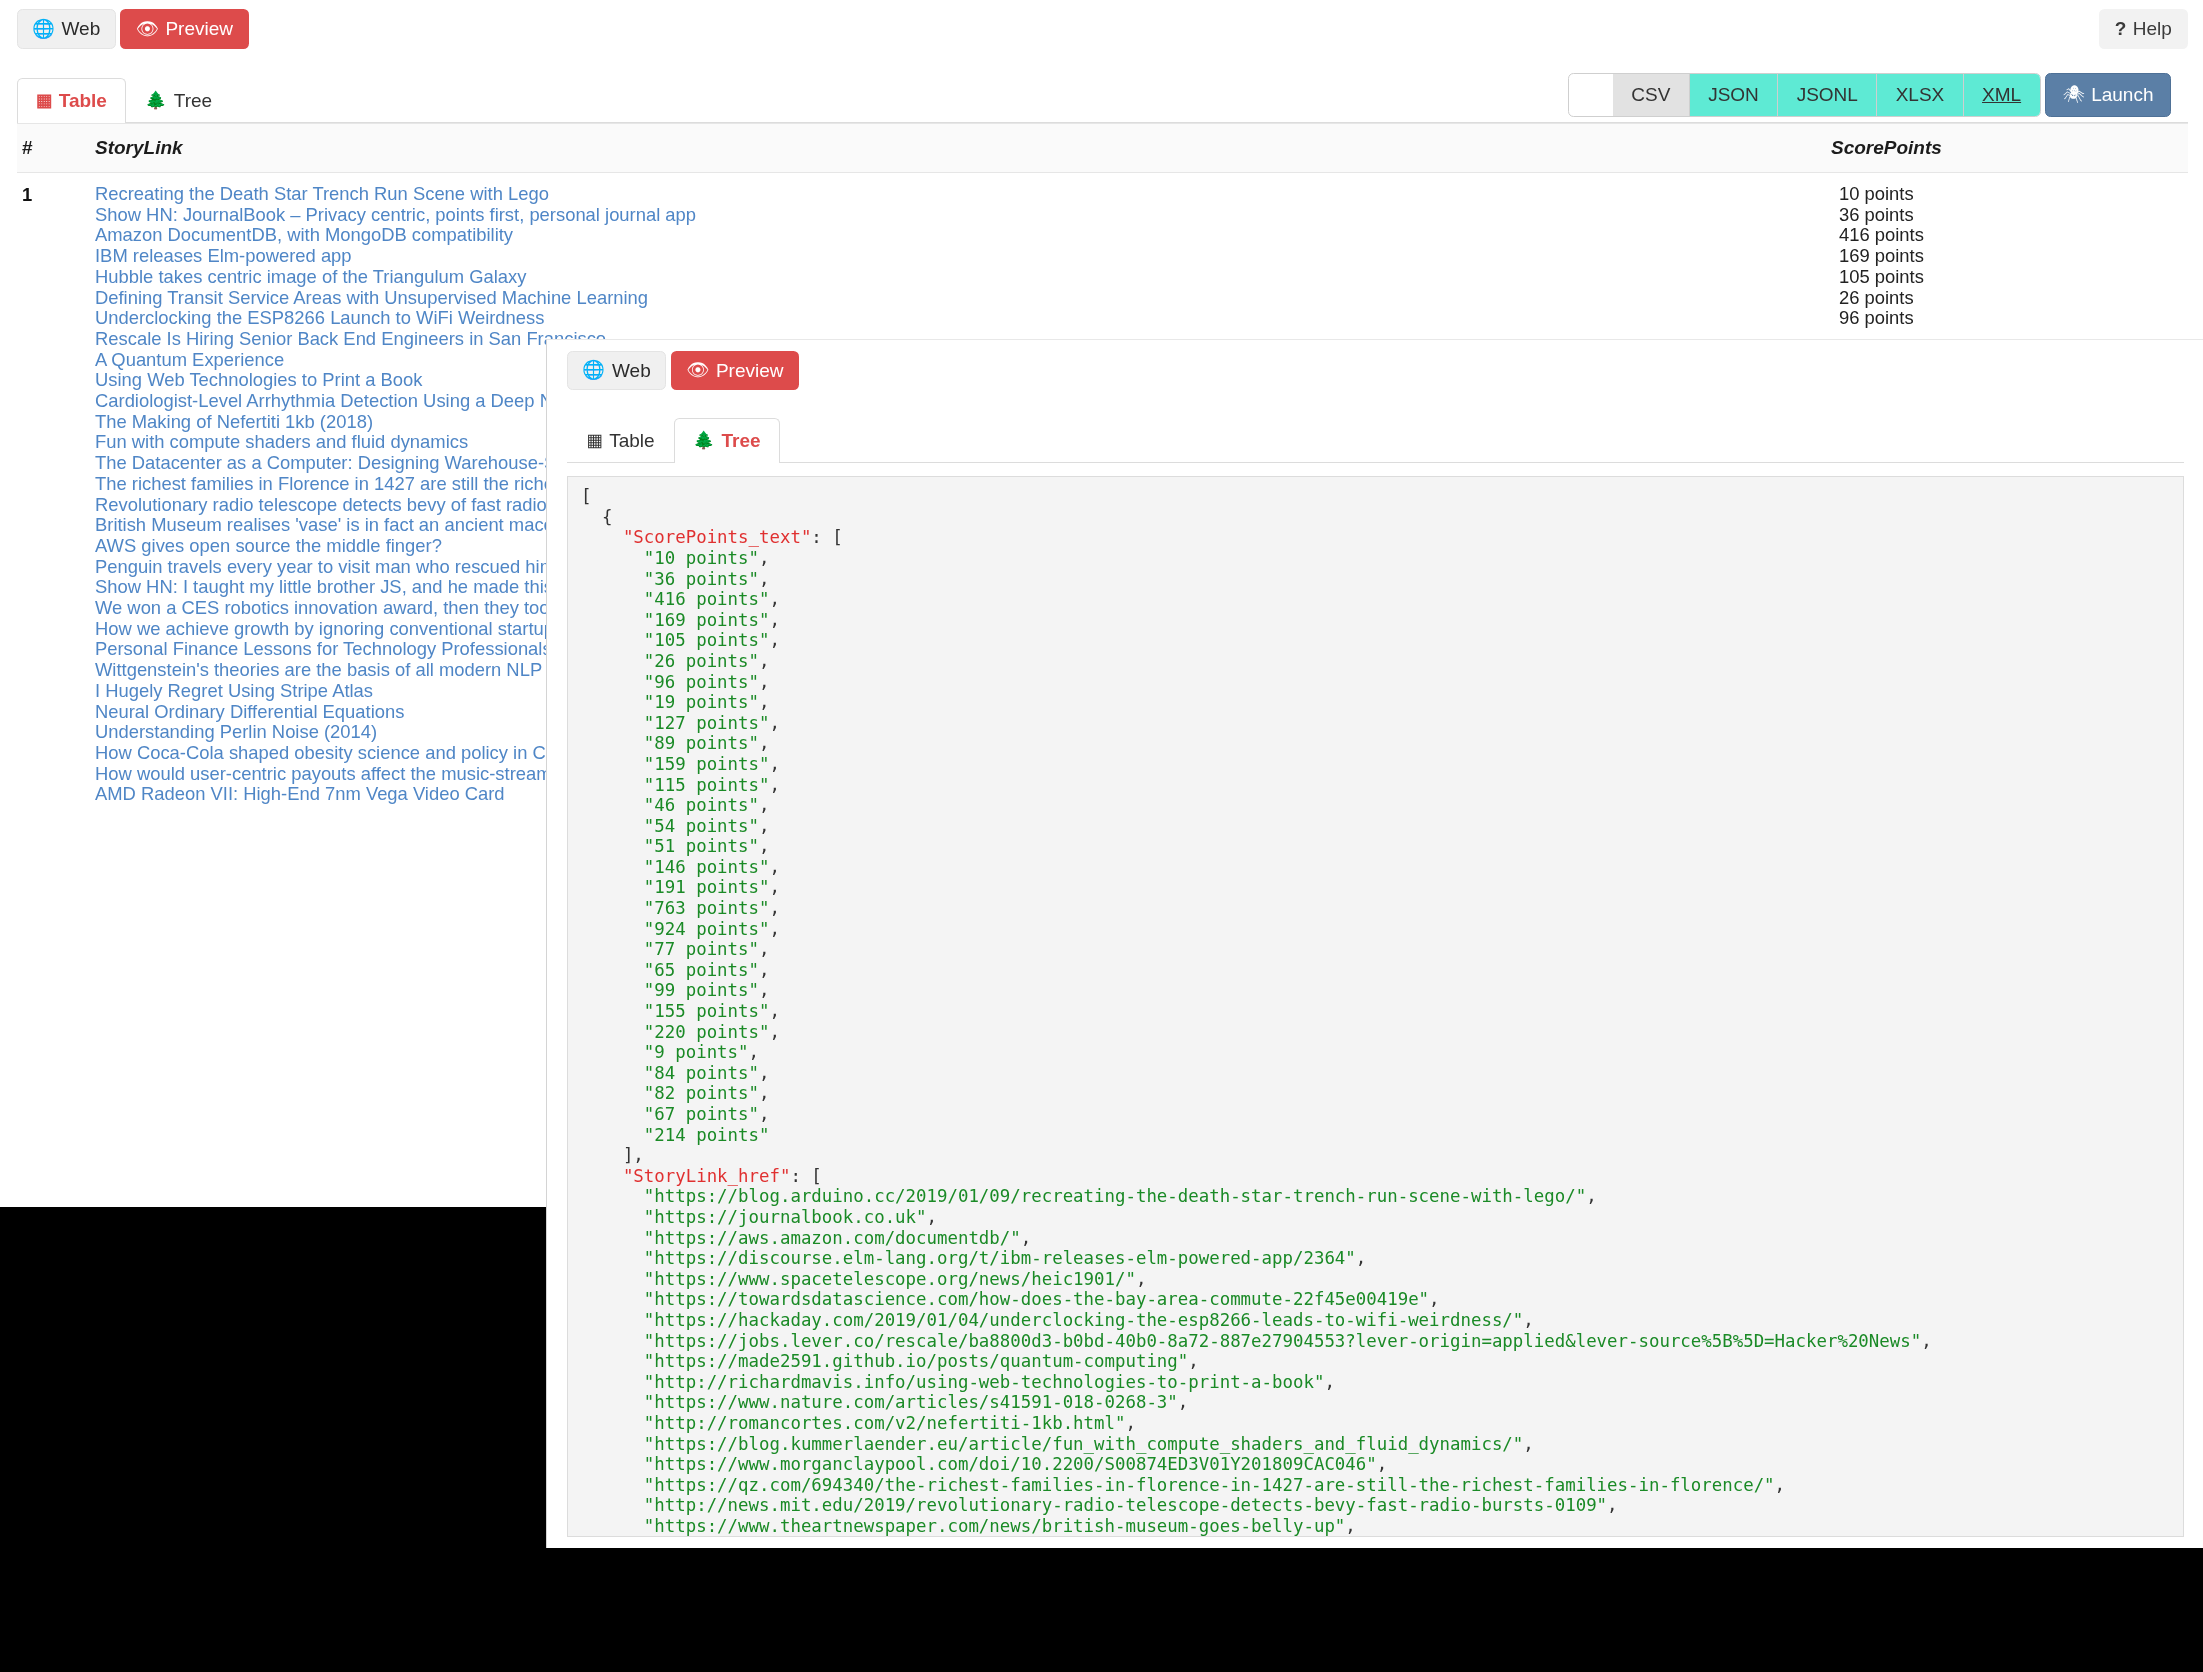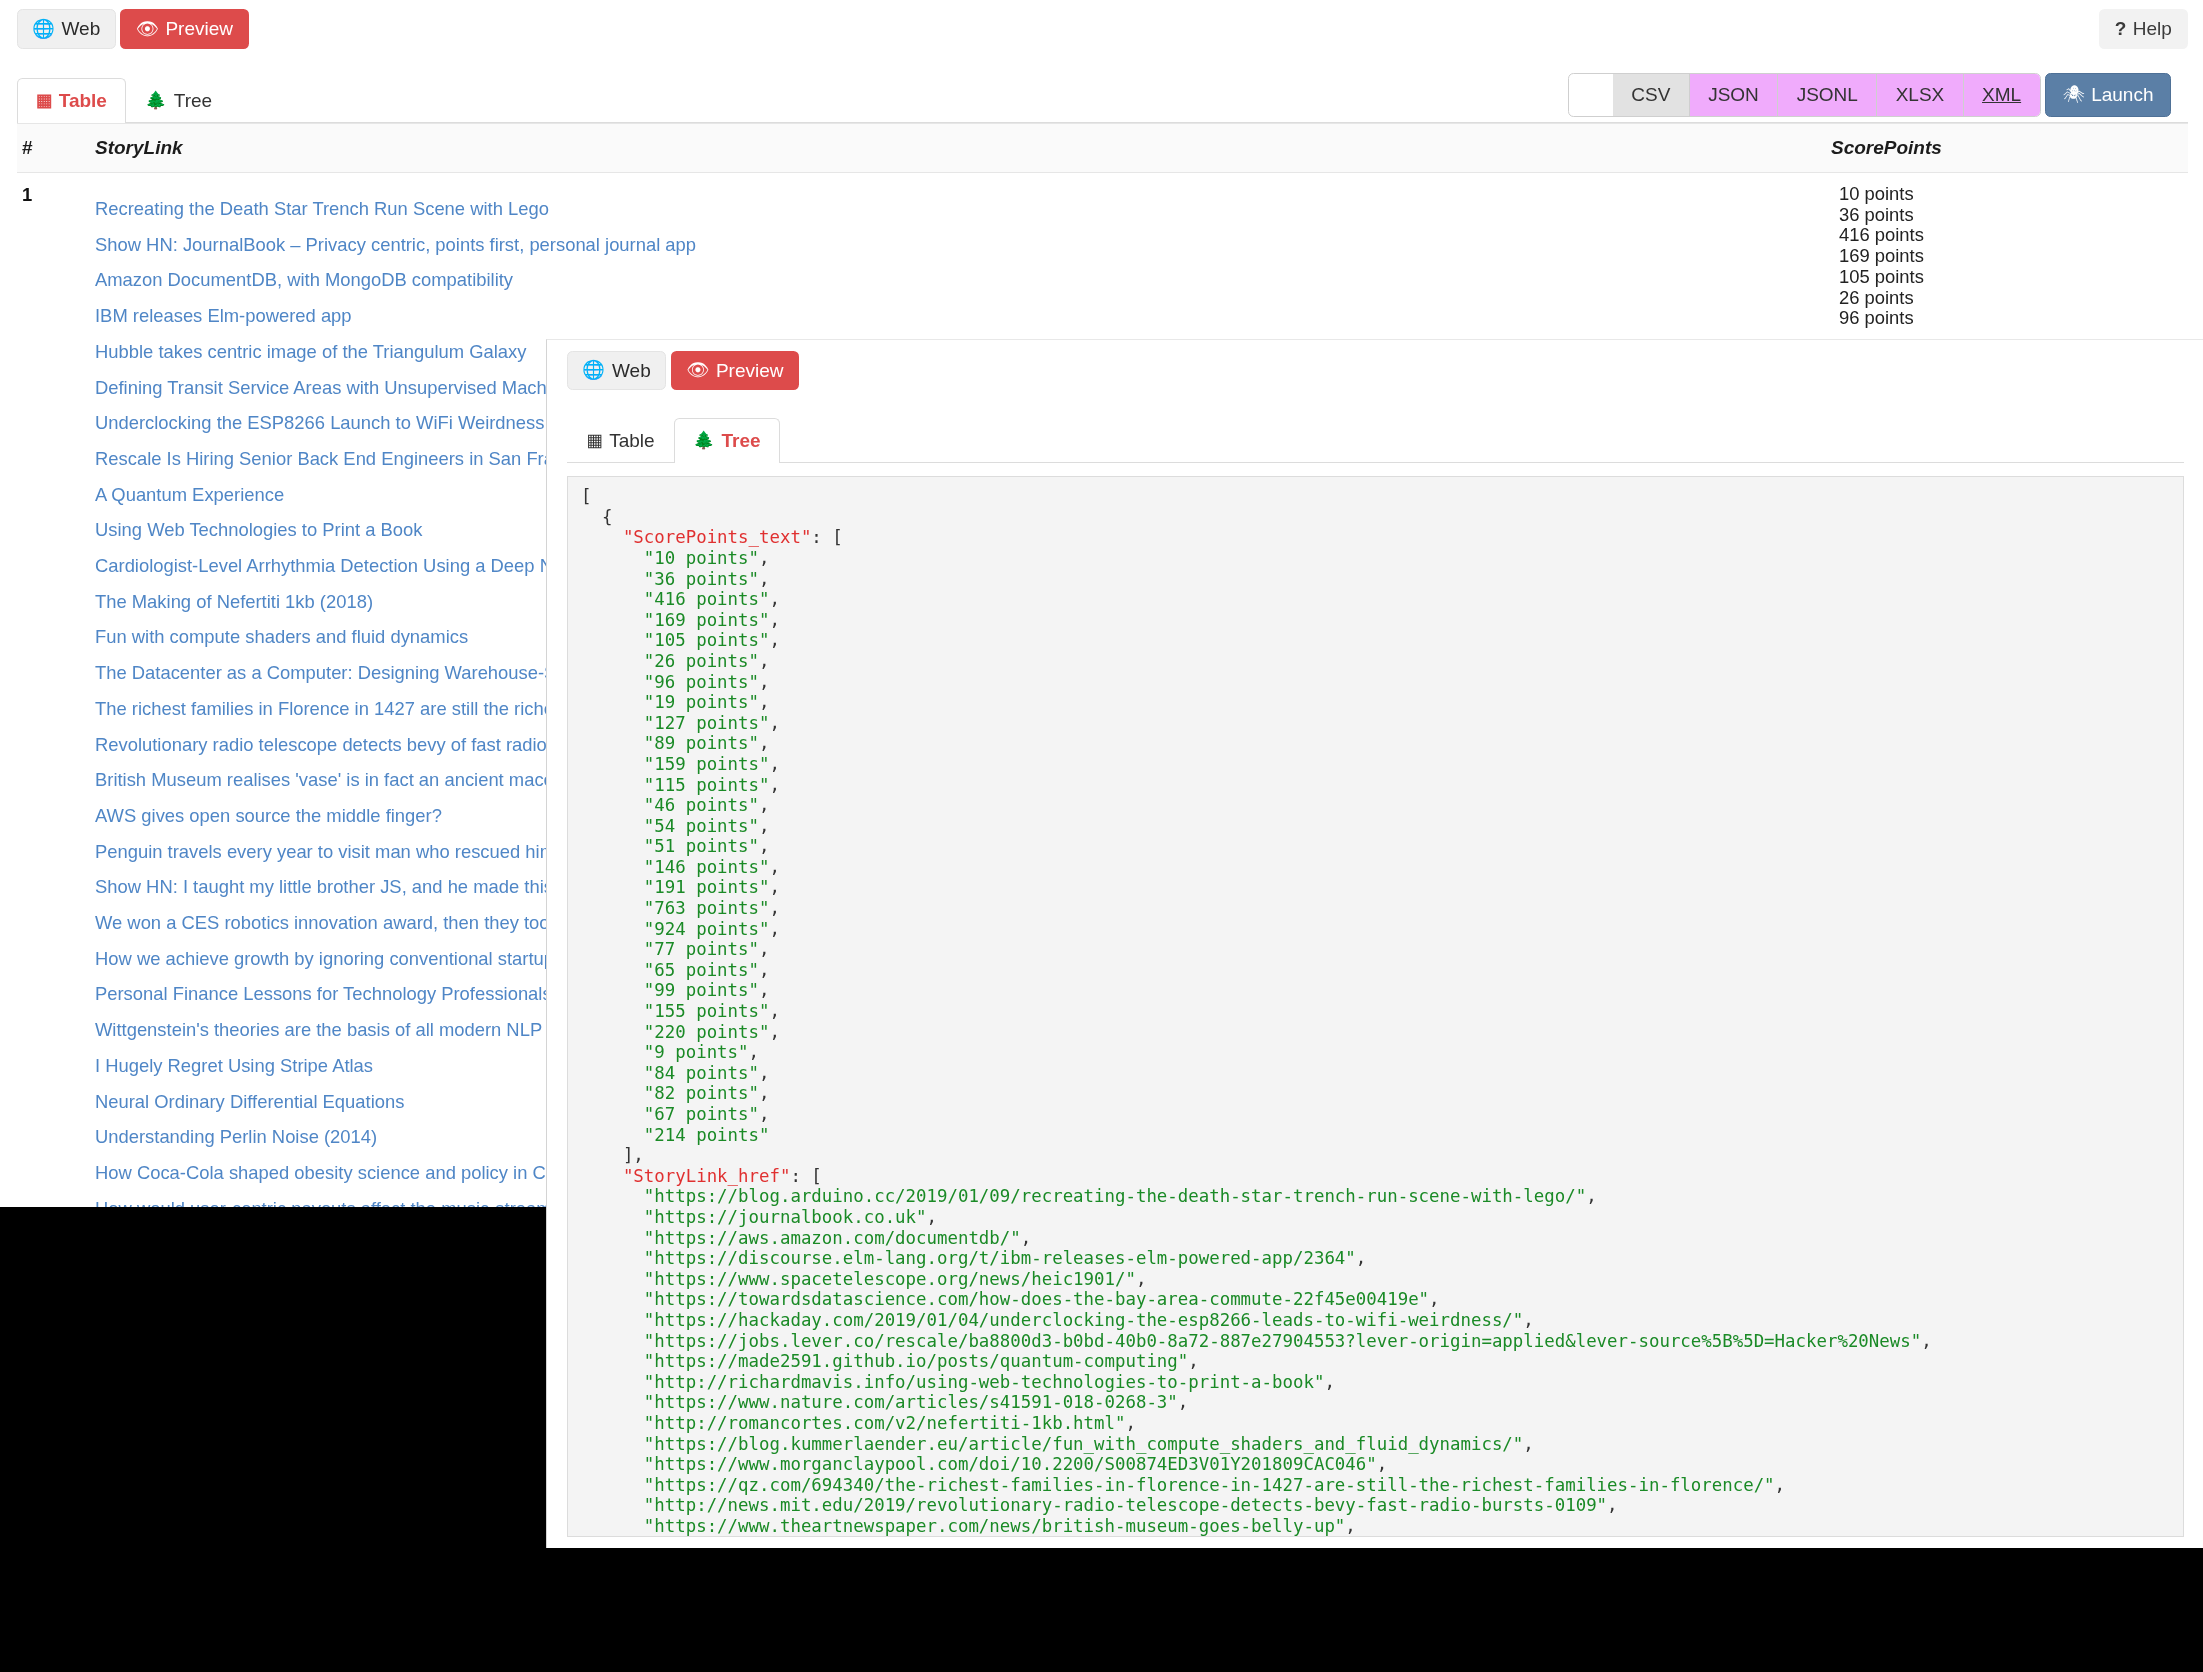--- a/index.html
+++ b/index.html
@@ -87,21 +87,21 @@
     border-radius: 5.5px;
     overflow: hidden;
     border: 0.9px solid #cfcfcf;
     background: #ffffff;
     padding-left: 44px;
   }
   .fmt {
     padding: 10px 18.4px;
     font-size: 19px;
     color: #333333;
-    background: #f0abfc;
+    background: #5eead4;
     border-right: 0.9px solid #cfcfcf;
     cursor: pointer;
   }
   .fmt:last-child { border-right: none; text-decoration: underline; }
   .fmt.active { background: #e2e2e2; }
 
   .launch-btn {
     position: absolute; right: 16.5px; bottom: 5.5px;
     background: #5b7fa6;
     color: #ffffff;
@@ -135,21 +135,20 @@
     font-size: 18.4px;
   }
   .idx-cell { font-weight: bold; color: #111111; }
   .link-list, .score-list { list-style: none; margin: 0; padding: 0; }
   .link-list li {
     color: #4f86c6;
     font-size: 18.4px;
     line-height: 20.7px;
     white-space: nowrap;
     cursor: pointer;
-    margin-top: 15px;
   }
   .score-list li {
     color: #222222;
     font-size: 18.4px;
     line-height: 20.7px;
     white-space: nowrap;
     margin-left: 8px;
   }
 
   

